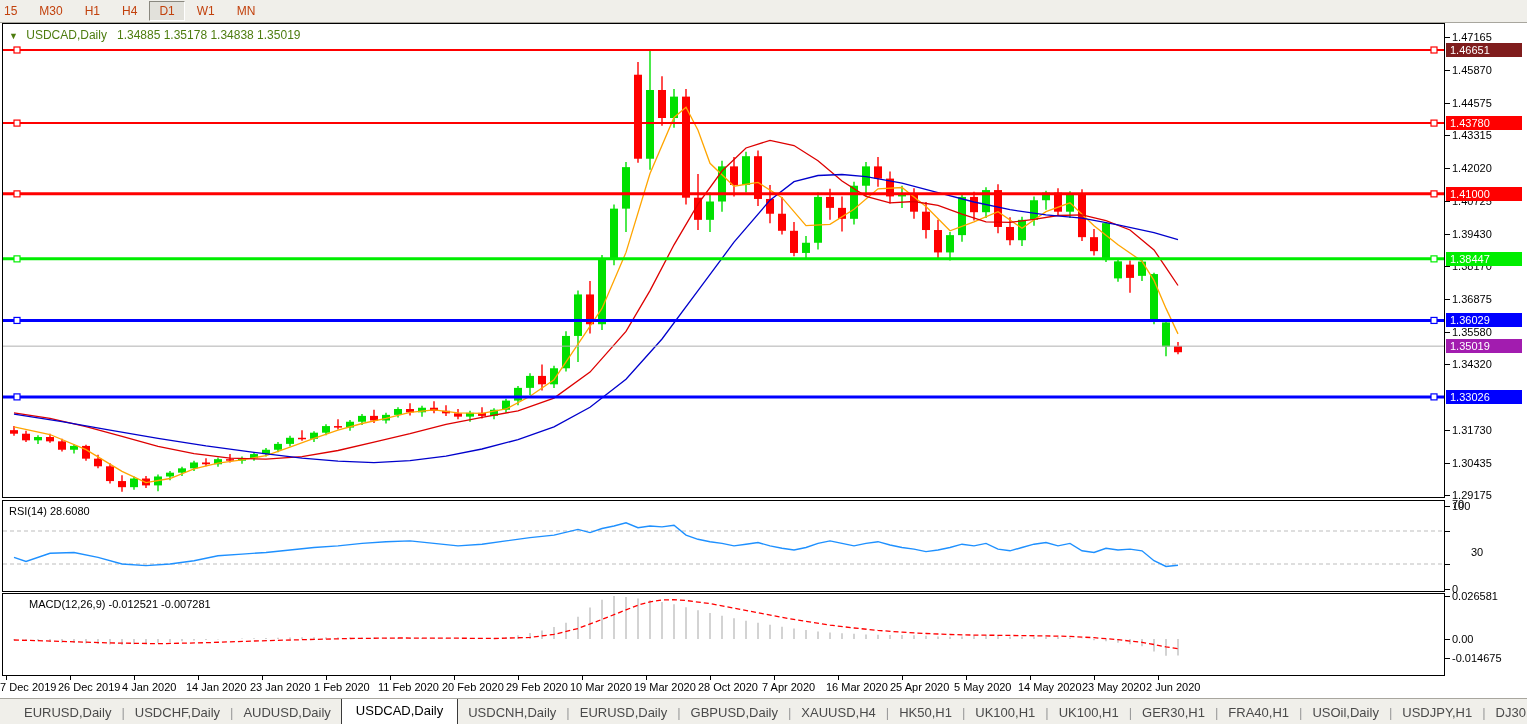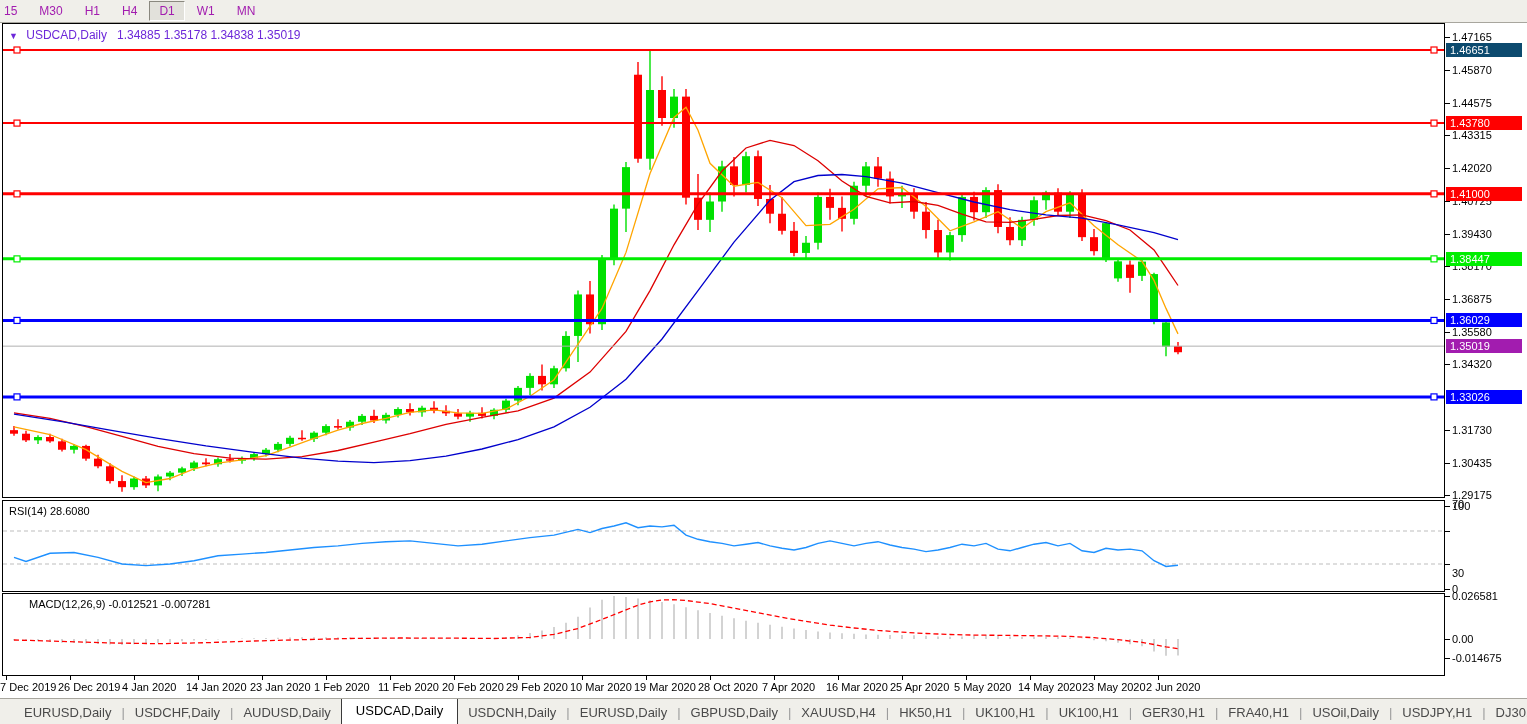--- a/index.html
+++ b/index.html
@@ -1,20 +1,20 @@
 <!DOCTYPE html>
 <html><head>
 <meta charset="utf-8">
 <style>
   html,body{margin:0;padding:0;background:#fff;}
   body{width:1527px;height:724px;position:relative;overflow:hidden;
        font-family:"Liberation Sans","DejaVu Sans",sans-serif;-webkit-font-smoothing:none;}
   
   .toolbar{position:absolute;left:0;top:0;width:1527px;height:22px;background:#f0efea;
-           border-bottom:1px solid #a8a69e;display:flex;align-items:center;font-size:12px;color:#a21caf;}
+           border-bottom:1px solid #a8a69e;display:flex;align-items:center;font-size:12px;color:#c2410c;}
   .tf-btn{padding:2px 9px;margin:0 1px;cursor:default;border:1px solid transparent;line-height:14px;}
   .tf-btn.first{margin-left:-6px;}
   .tf-btn.active{background:#e2e1db;border-color:#8a887f #ffffff #ffffff #8a887f;}
   
   .frame{position:absolute;border:1px solid #000;background:#fff;box-sizing:border-box;}
   svg{position:absolute;left:0;}
   
   .axis-label{position:absolute;left:1452px;height:14px;line-height:14px;font-size:11px;color:#000;white-space:nowrap;}
   .axis-tick{position:absolute;left:1445px;width:5px;height:1px;background:#000;}
   .badge{position:absolute;left:1446px;width:72px;height:14px;line-height:14px;font-size:11px;
@@ -22,21 +22,21 @@
   .panel-label{position:absolute;font-size:11px;color:#000;white-space:nowrap;}
   
   .date-label{position:absolute;top:681px;font-size:11px;color:#000;white-space:nowrap;transform:translateX(-12px);}
   .date-tick{position:absolute;top:676px;width:1px;height:4px;background:#000;}
   
   .tabbar{position:absolute;left:0;top:698px;width:1527px;height:26px;background:#f0efea;
           border-top:1px solid #a8a69e;display:flex;align-items:center;font-size:13px;color:#4a4a4a;overflow:hidden;text-align:right;}
   .tab{padding:3px 10px;white-space:nowrap;cursor:default;}
   .tab.active{background:#ffffff;border:1px solid #3a3a3a;border-bottom:none;color:#000;padding:4px 14px 6px 14px;margin-top:-2px;}
   .tab-sep{color:#9a9a9a;}
-  .chart-title{position:absolute;left:9px;top:28px;font-size:12px;color:#6d28d9;white-space:nowrap;}
+  .chart-title{position:absolute;left:9px;top:28px;font-size:12px;color:#4d7c0f;white-space:nowrap;}
   .chart-title .tri{font-size:9px;margin-right:5px;}
 </style>
 </head>
 <body>
 
 <div class="toolbar">
   <div id="tfButtons" style="display:flex;align-items:center;">
       <div class="tf-btn first">15</div>
       <div class="tf-btn">M30</div>
       <div class="tf-btn">H1</div>
@@ -430,30 +430,30 @@
     <div class="axis-label" style="top:423px;">1.31730</div>
     <div class="axis-tick" style="top:463px;"></div>
     <div class="axis-label" style="top:456px;">1.30435</div>
     <div class="axis-tick" style="top:495px;"></div>
     <div class="axis-label" style="top:488px;">1.29175</div>
     <div class="axis-tick" style="top:506px;"></div>
     <div class="axis-label" style="top:499px;">100</div>
     <div class="axis-tick" style="top:531px;"></div>
     <div class="axis-label" style="top:497px;">70</div>
     <div class="axis-tick" style="top:564px;"></div>
-    <div class="axis-label" style="top:566px;">30</div>
+    <div class="axis-label" style="top:545px;margin-left:19px;">30</div>
     <div class="axis-tick" style="top:589px;"></div>
     <div class="axis-label" style="top:582px;">0</div>
     <div class="axis-tick" style="top:596px;"></div>
     <div class="axis-label" style="top:589px;">0.026581</div>
     <div class="axis-tick" style="top:639px;"></div>
     <div class="axis-label" style="top:632px;">0.00</div>
     <div class="axis-tick" style="top:658px;"></div>
     <div class="axis-label" style="top:651px;">-0.014675</div>
-    <div class="badge" style="top:43px;background:#0c4a6e;color:#fff;">1.46651</div>
+    <div class="badge" style="top:43px;background:#7f1d1d;color:#fff;">1.46651</div>
     <div class="badge" style="top:116px;background:#ff0000;color:#fff;">1.43780</div>
     <div class="badge" style="top:187px;background:#ff0000;color:#fff;">1.41000</div>
     <div class="badge" style="top:252px;background:#00ee00;color:#fff;">1.38447</div>
     <div class="badge" style="top:313px;background:#0000ff;color:#fff;">1.36029</div>
     <div class="badge" style="top:390px;background:#0000ff;color:#fff;">1.33026</div>
     <div class="badge" style="top:339px;background:#a21caf;">1.35019</div>
   </div>
 <div id="dateAxis">
     <div class="date-tick" style="left: 6px;"></div>
     <div class="date-label" style="left: 6px;">17 Dec 2019</div>

